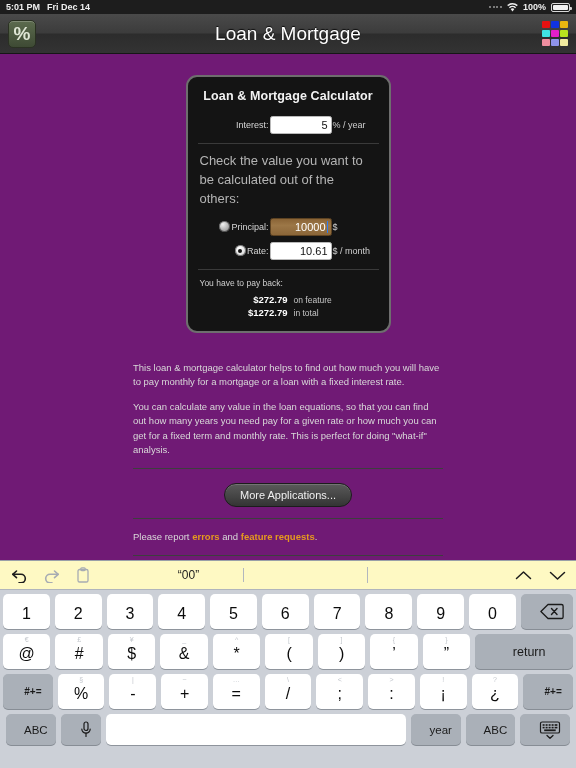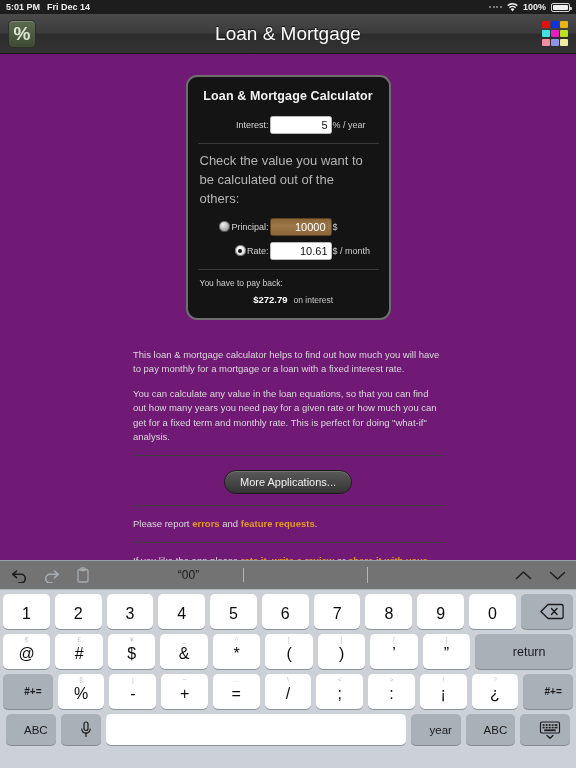--- a/index.html
+++ b/index.html
@@ -117,21 +117,21 @@
     border:1px solid #1c1c1c;border-radius:13px;
     color:#f0f0f0;font-size:11px;padding:5px 15px;
     box-shadow:inset 0 1px 0 rgba(255,255,255,.16);
   }
   .link{color:#e59a1e;font-weight:bold;}
   .note{font-size:9.5px;line-height:1.5;color:#d9d9d9;}
 
   
   .keyboard{height:208px;background:#ccd0d7;display:flex;flex-direction:column;}
   .kb-toolbar{
-    height:30px;background:#737373;border-top:1px solid #9aa0a8;border-bottom:1px solid #b0b5bc;
+    height:30px;background:#fef9c3;border-top:1px solid #9aa0a8;border-bottom:1px solid #b0b5bc;
     display:flex;align-items:center;padding:0 10px;gap:14px;
   }
   .tb-icon{width:18px;height:18px;display:flex;align-items:center;justify-content:center;color:#2b2b2b;}
   .tb-icon.dim{color:#a7acb3;}
   .suggest{
     flex:0 0 auto;margin-left:28px;font-size:12px;color:#1c1c1c;
     width:110px;text-align:center;border-right:1px solid #b2b7be;
   }
   .sug-blank{width:110px;border-right:1px solid #b2b7be;height:16px;}
   .tb-right{margin-left:auto;display:flex;gap:16px;}
@@ -243,21 +243,25 @@
           <span class="unit">$ / month</span>
         </div>
       </div>
 
     <div class="divider"></div>
 
     <div class="payback-label">You have to pay back:</div>
     <div id="calc-results">
         <div class="result-row">
           <span class="result-amt">$272.79</span>
-          <span class="result-desc">on interest</span>
+          <span class="result-desc">on feature</span>
+        </div>
+        <div class="result-row">
+          <span class="result-amt">$1272.79</span>
+          <span class="result-desc">in total</span>
         </div>
       </div>
   </div>
 
   <div class="desc">
     <p>This loan &amp; mortgage calculator helps to find out how much you will have to pay monthly for a mortgage or a loan with a fixed interest rate.</p>
     <p>You can calculate any value in the loan equations, so that you can find out how many years you need pay for a given rate or how much you can get for a fixed term and monthly rate. This is perfect for doing "what-if" analysis.</p>
     <div class="hr"></div>
     <div class="btn-wrap">
       <button class="more-btn">More Applications...</button>

